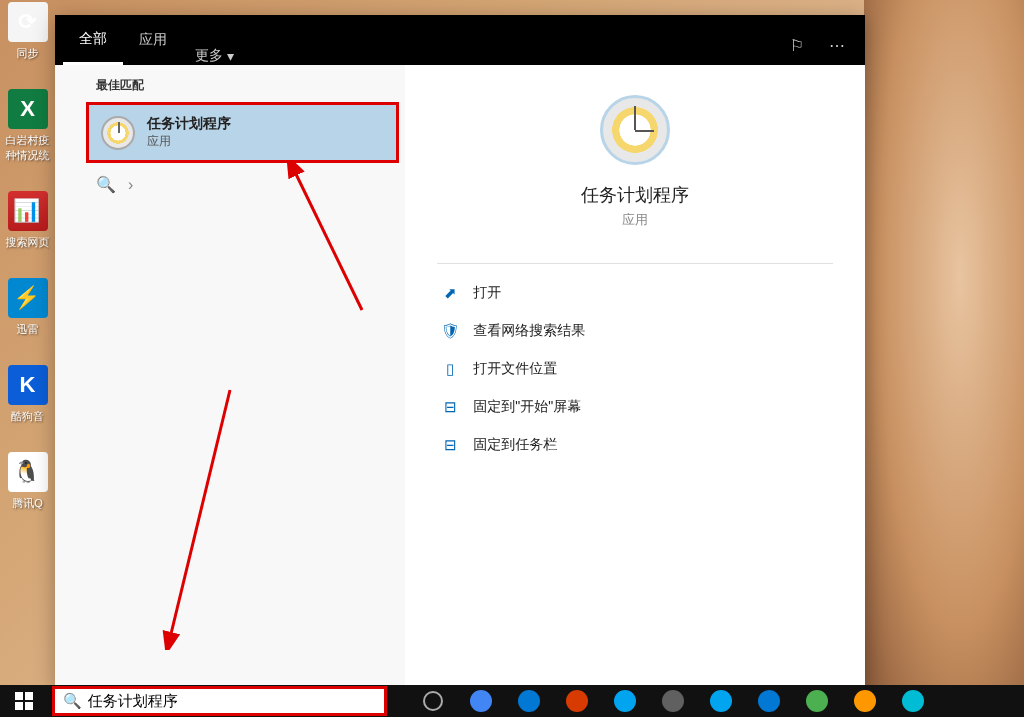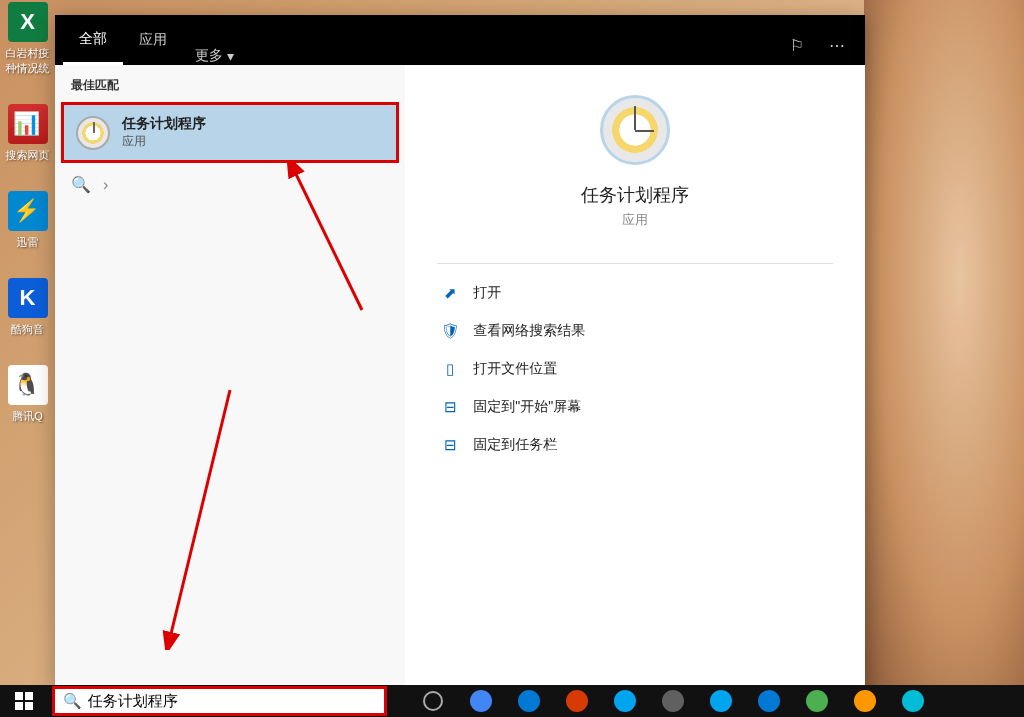--- a/index.html
+++ b/index.html
@@ -39,21 +39,21 @@
   }
   .header-tabs { display: flex; gap: 0; }
   .header-tab { padding: 0 16px; height: 50px; display: flex; align-items: center; color: #ccc; font-size: 14px; cursor: pointer; }
   .header-tab.active { color: #fff; border-bottom: 3px solid #fff; }
   .header-dropdown { color: #ccc; font-size: 14px; padding: 0 12px; cursor: pointer; display: flex; align-items: center; gap: 4px; }
   .header-spacer { flex: 1; }
   .header-icon { width: 40px; height: 40px; display: flex; align-items: center; justify-content: center; color: #ccc; cursor: pointer; font-size: 16px; }
   
   .panel-body { flex: 1; display: flex; }
   
-  .left-col { width: 350px; background: #f8f8f8; display: flex; flex-direction: column; }
+  .left-col { width: 350px; background: #f8f8f8; display: flex; flex-direction: column; padding-left: 25px; }
   .section-label { font-size: 12px; font-weight: bold; color: #333; padding: 12px 16px 8px; }
   
   .match-item {
     margin: 0 6px; padding: 10px 12px; display: flex; align-items: center; gap: 12px;
     background: #b8d4e8; border: 3px solid #d00; cursor: pointer;
   }
   .match-icon {
     width: 34px; height: 34px; border-radius: 50%;
     background: radial-gradient(circle at 50% 50%, #fff 35%, #f5d76e 36%, #f5d76e 50%, #e8e8e8 51%);
     border: 2px solid #aaa; position: relative;
@@ -109,20 +109,24 @@
   .task-icon { width: 48px; height: 32px; display: flex; align-items: center; justify-content: center; cursor: pointer; }
   .task-icon .dot { width: 22px; height: 22px; border-radius: 50%; }
   .cortana { width: 20px; height: 20px; border: 2px solid #aaa; border-radius: 50%; }
 </style>
 </head>
 <body>
 
 <div class="desktop"></div>
 
 <div class="desktop-icons">
+<div class="desktop-icon">
+      <div class="icon-box ico-sync">⟳</div>
+      <div class="label">同步</div>
+    </div>
     <div class="desktop-icon">
       <div class="icon-box ico-excel">X</div>
       <div class="label">白岩村疫<br>种情况统</div>
     </div>
     <div class="desktop-icon">
       <div class="icon-box ico-red">📊</div>
       <div class="label">搜索网页</div>
     </div>
     <div class="desktop-icon">
       <div class="icon-box ico-thunder">⚡</div>

